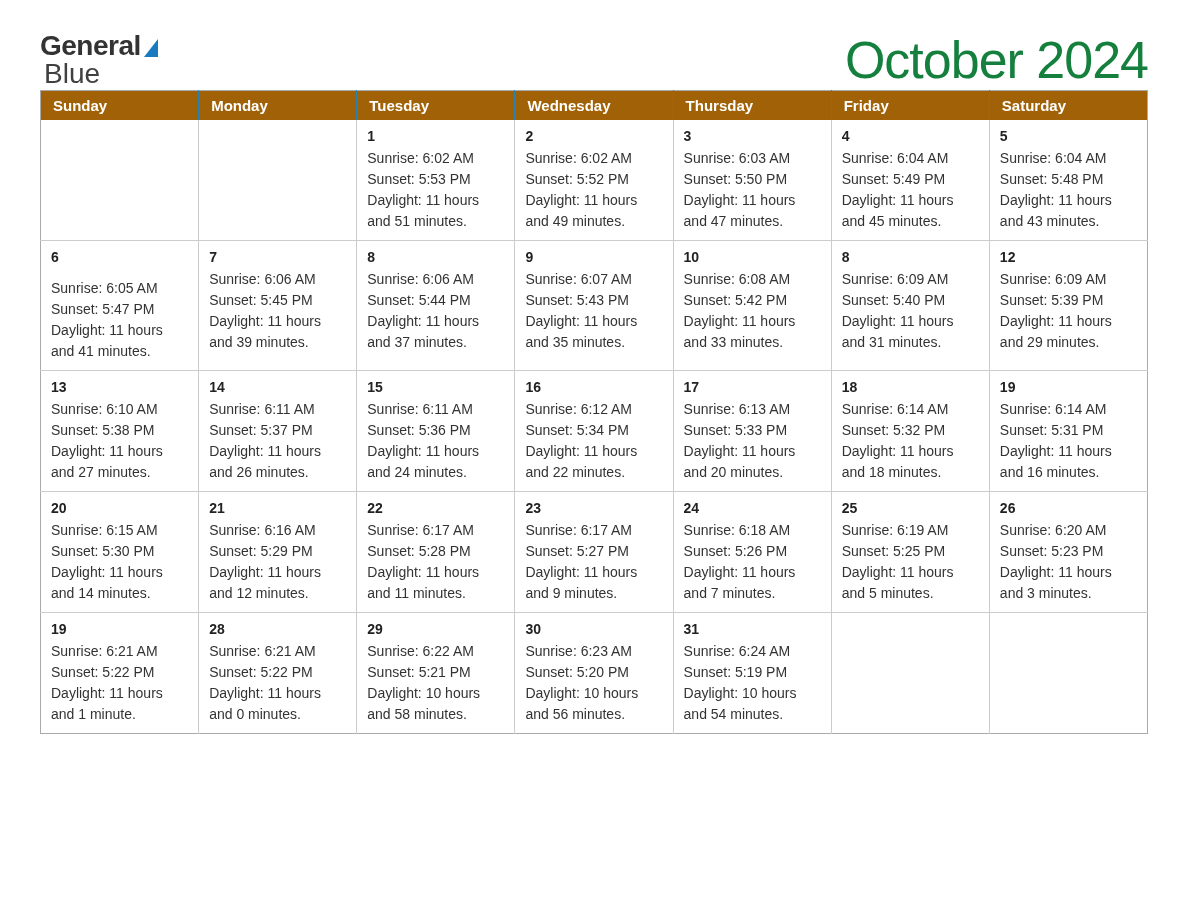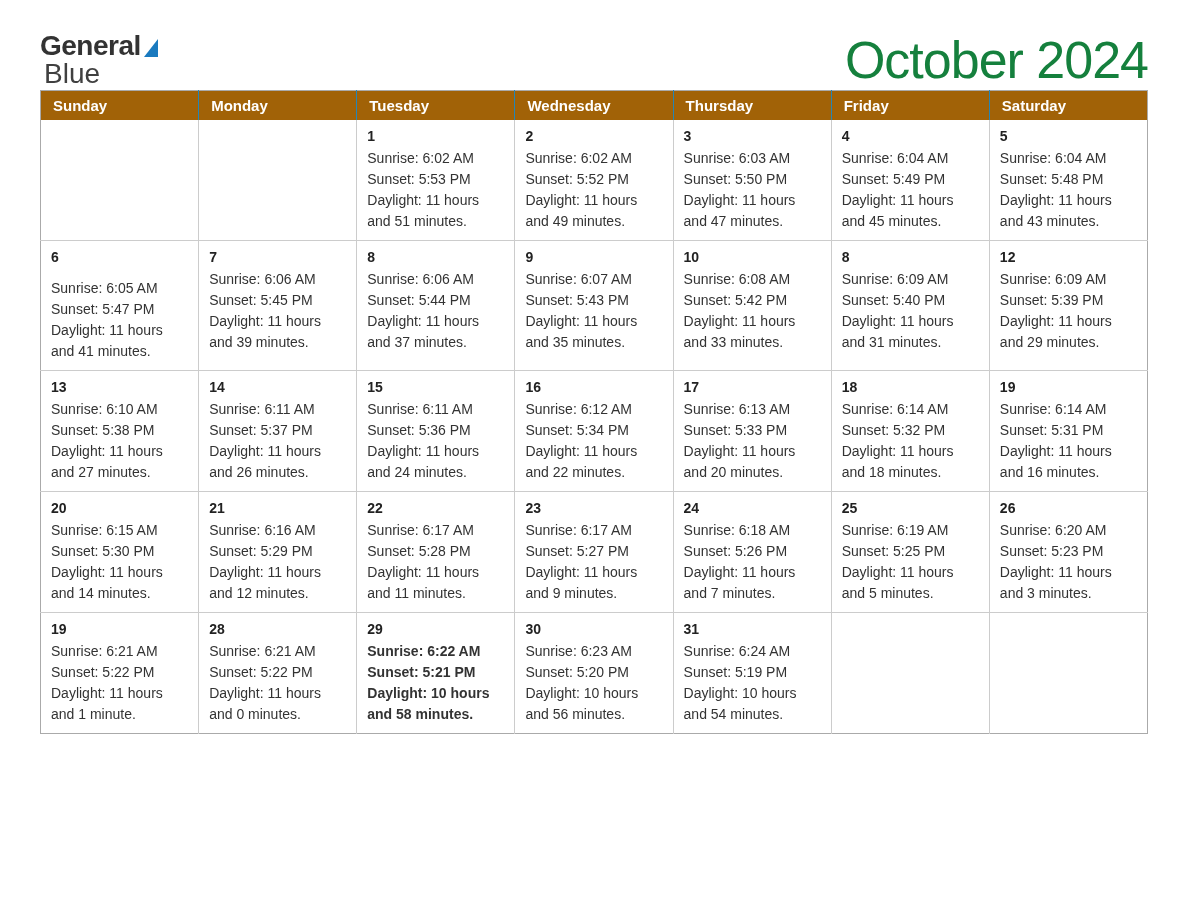--- a/index.html
+++ b/index.html
@@ -342,21 +342,21 @@
         </td>
         <td>
           <div class="day-number">28</div>
           <div class="day-info" style="white-space: pre-line;">Sunrise: 6:21 AM
 Sunset: 5:22 PM
 Daylight: 11 hours
 and 0 minutes.</div>
         </td>
         <td>
           <div class="day-number">29</div>
-          <div class="day-info" style="white-space: pre-line; font-weight: bold;">Sunrise: 6:22 AM
+          <div class="day-info" style="white-space: pre-line;">Sunrise: 6:22 AM
 Sunset: 5:21 PM
 Daylight: 10 hours
 and 58 minutes.</div>
         </td>
         <td>
           <div class="day-number">30</div>
           <div class="day-info" style="white-space: pre-line;">Sunrise: 6:23 AM
 Sunset: 5:20 PM
 Daylight: 10 hours
 and 56 minutes.</div>

